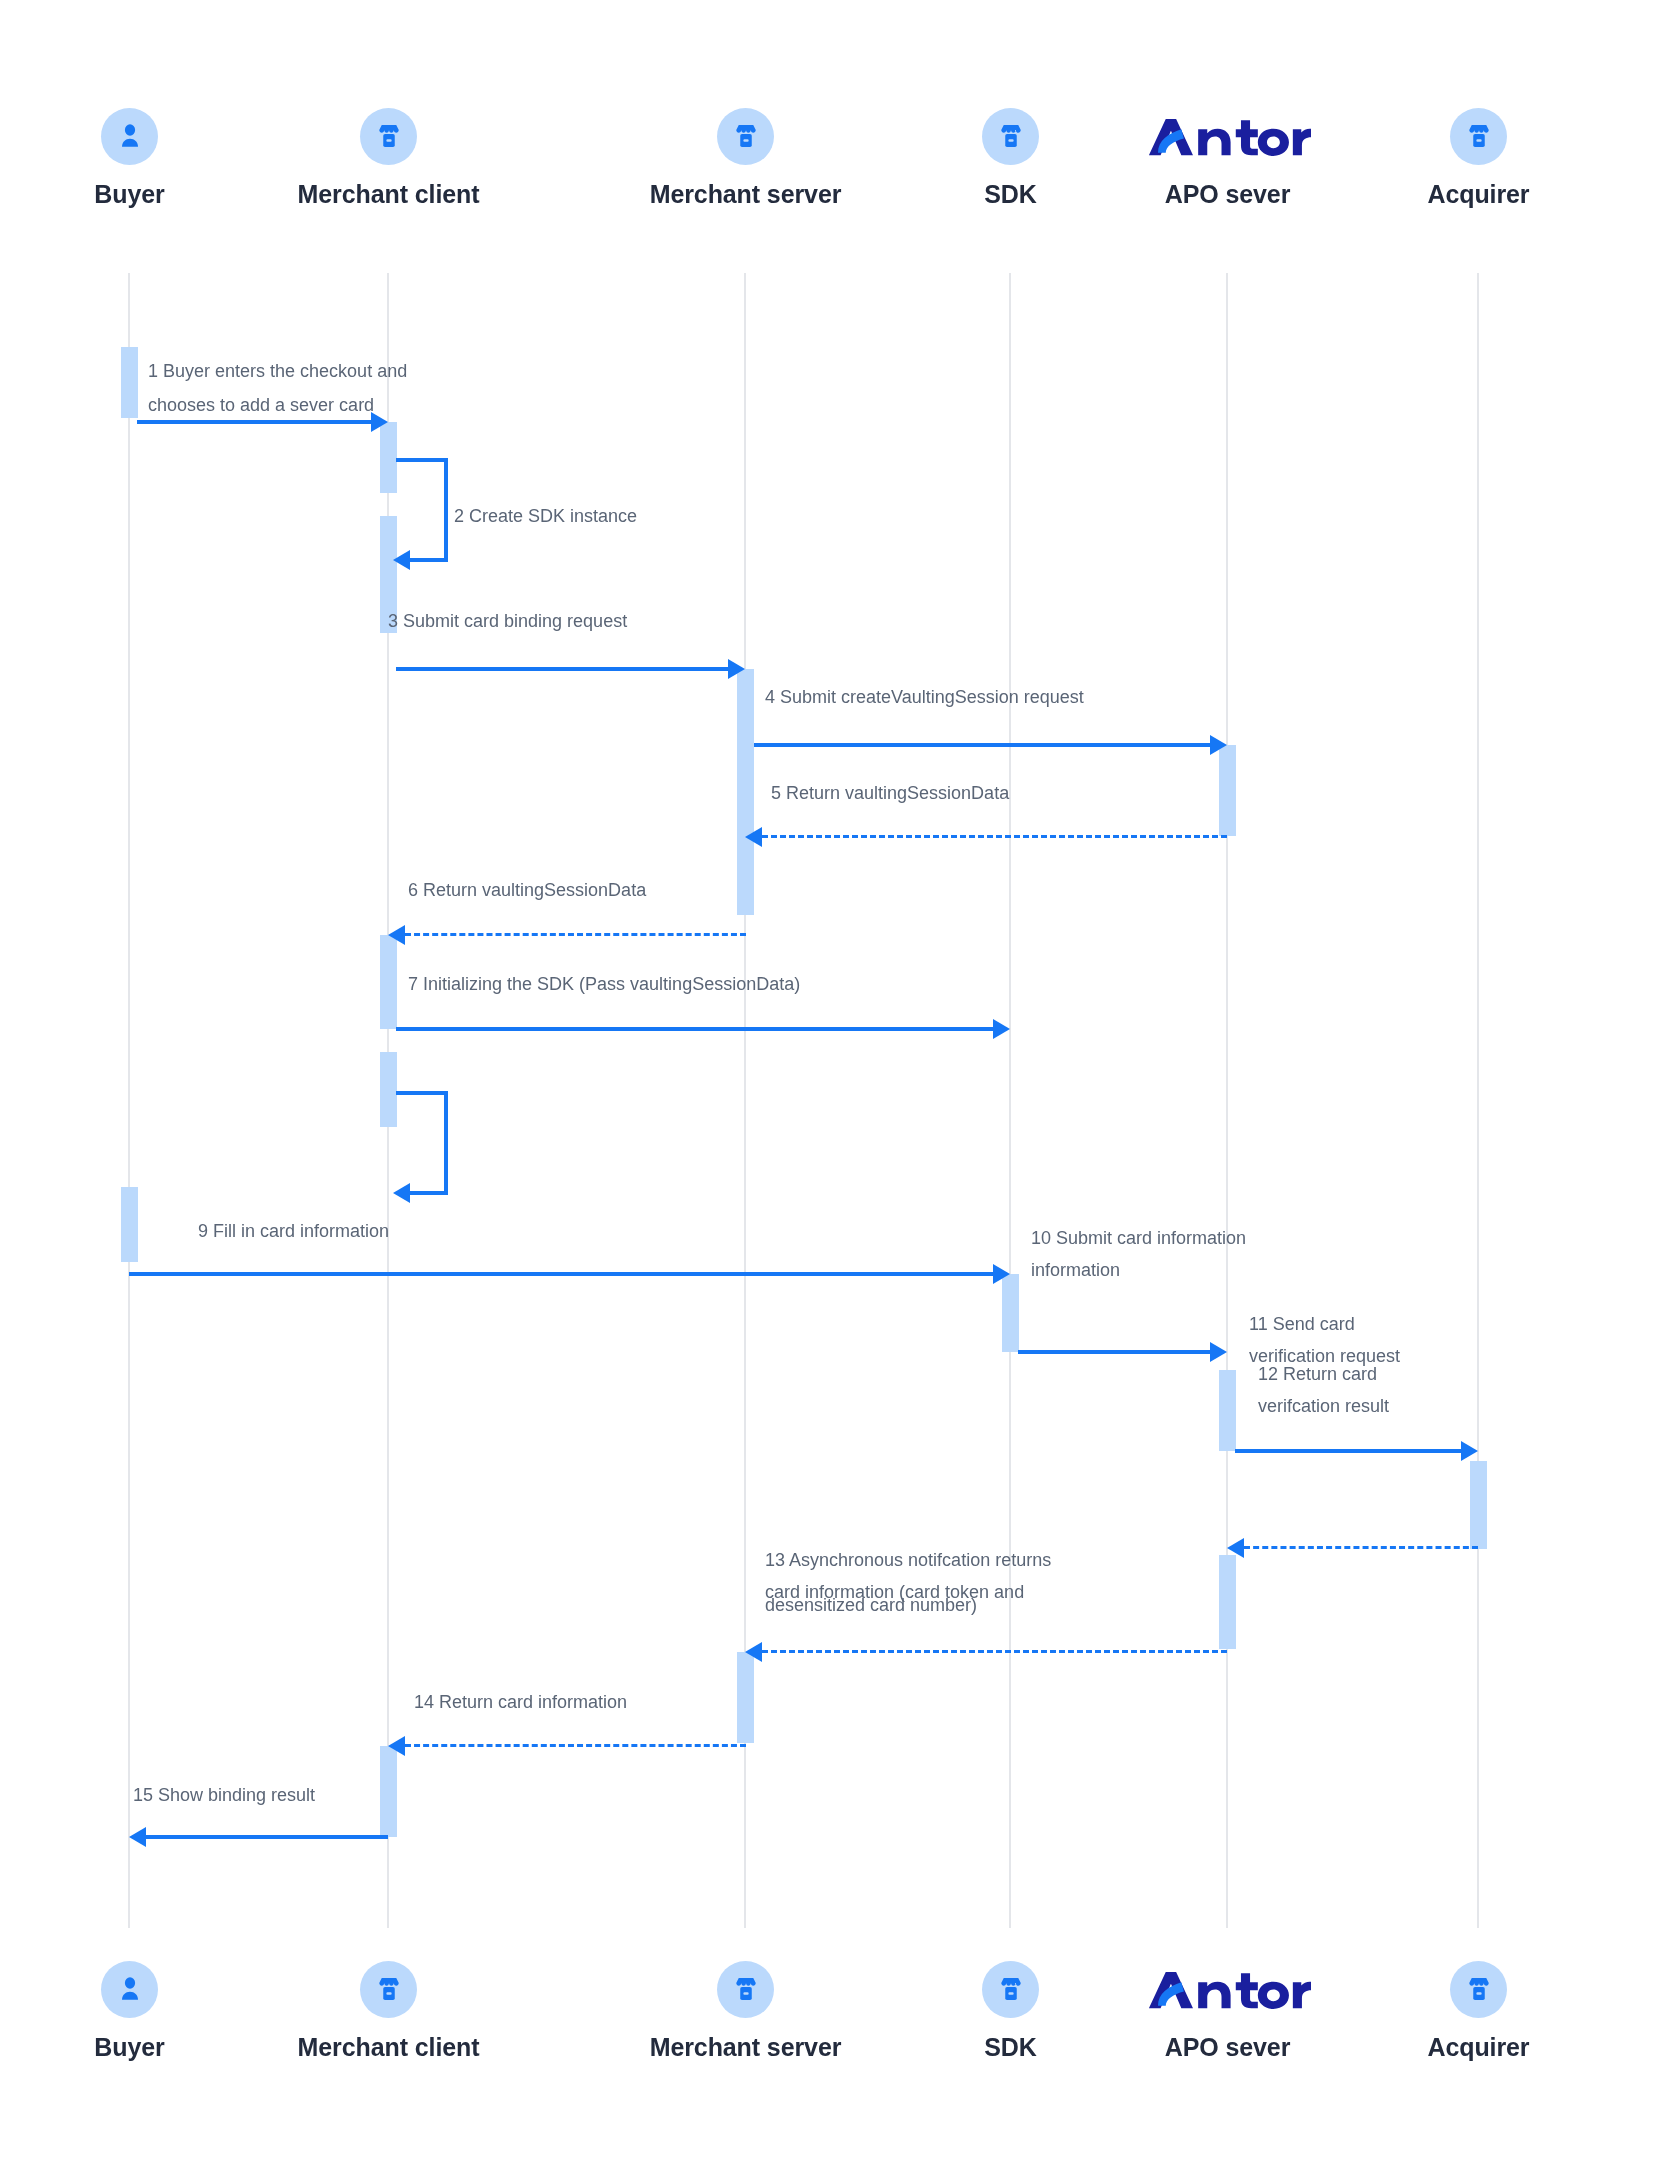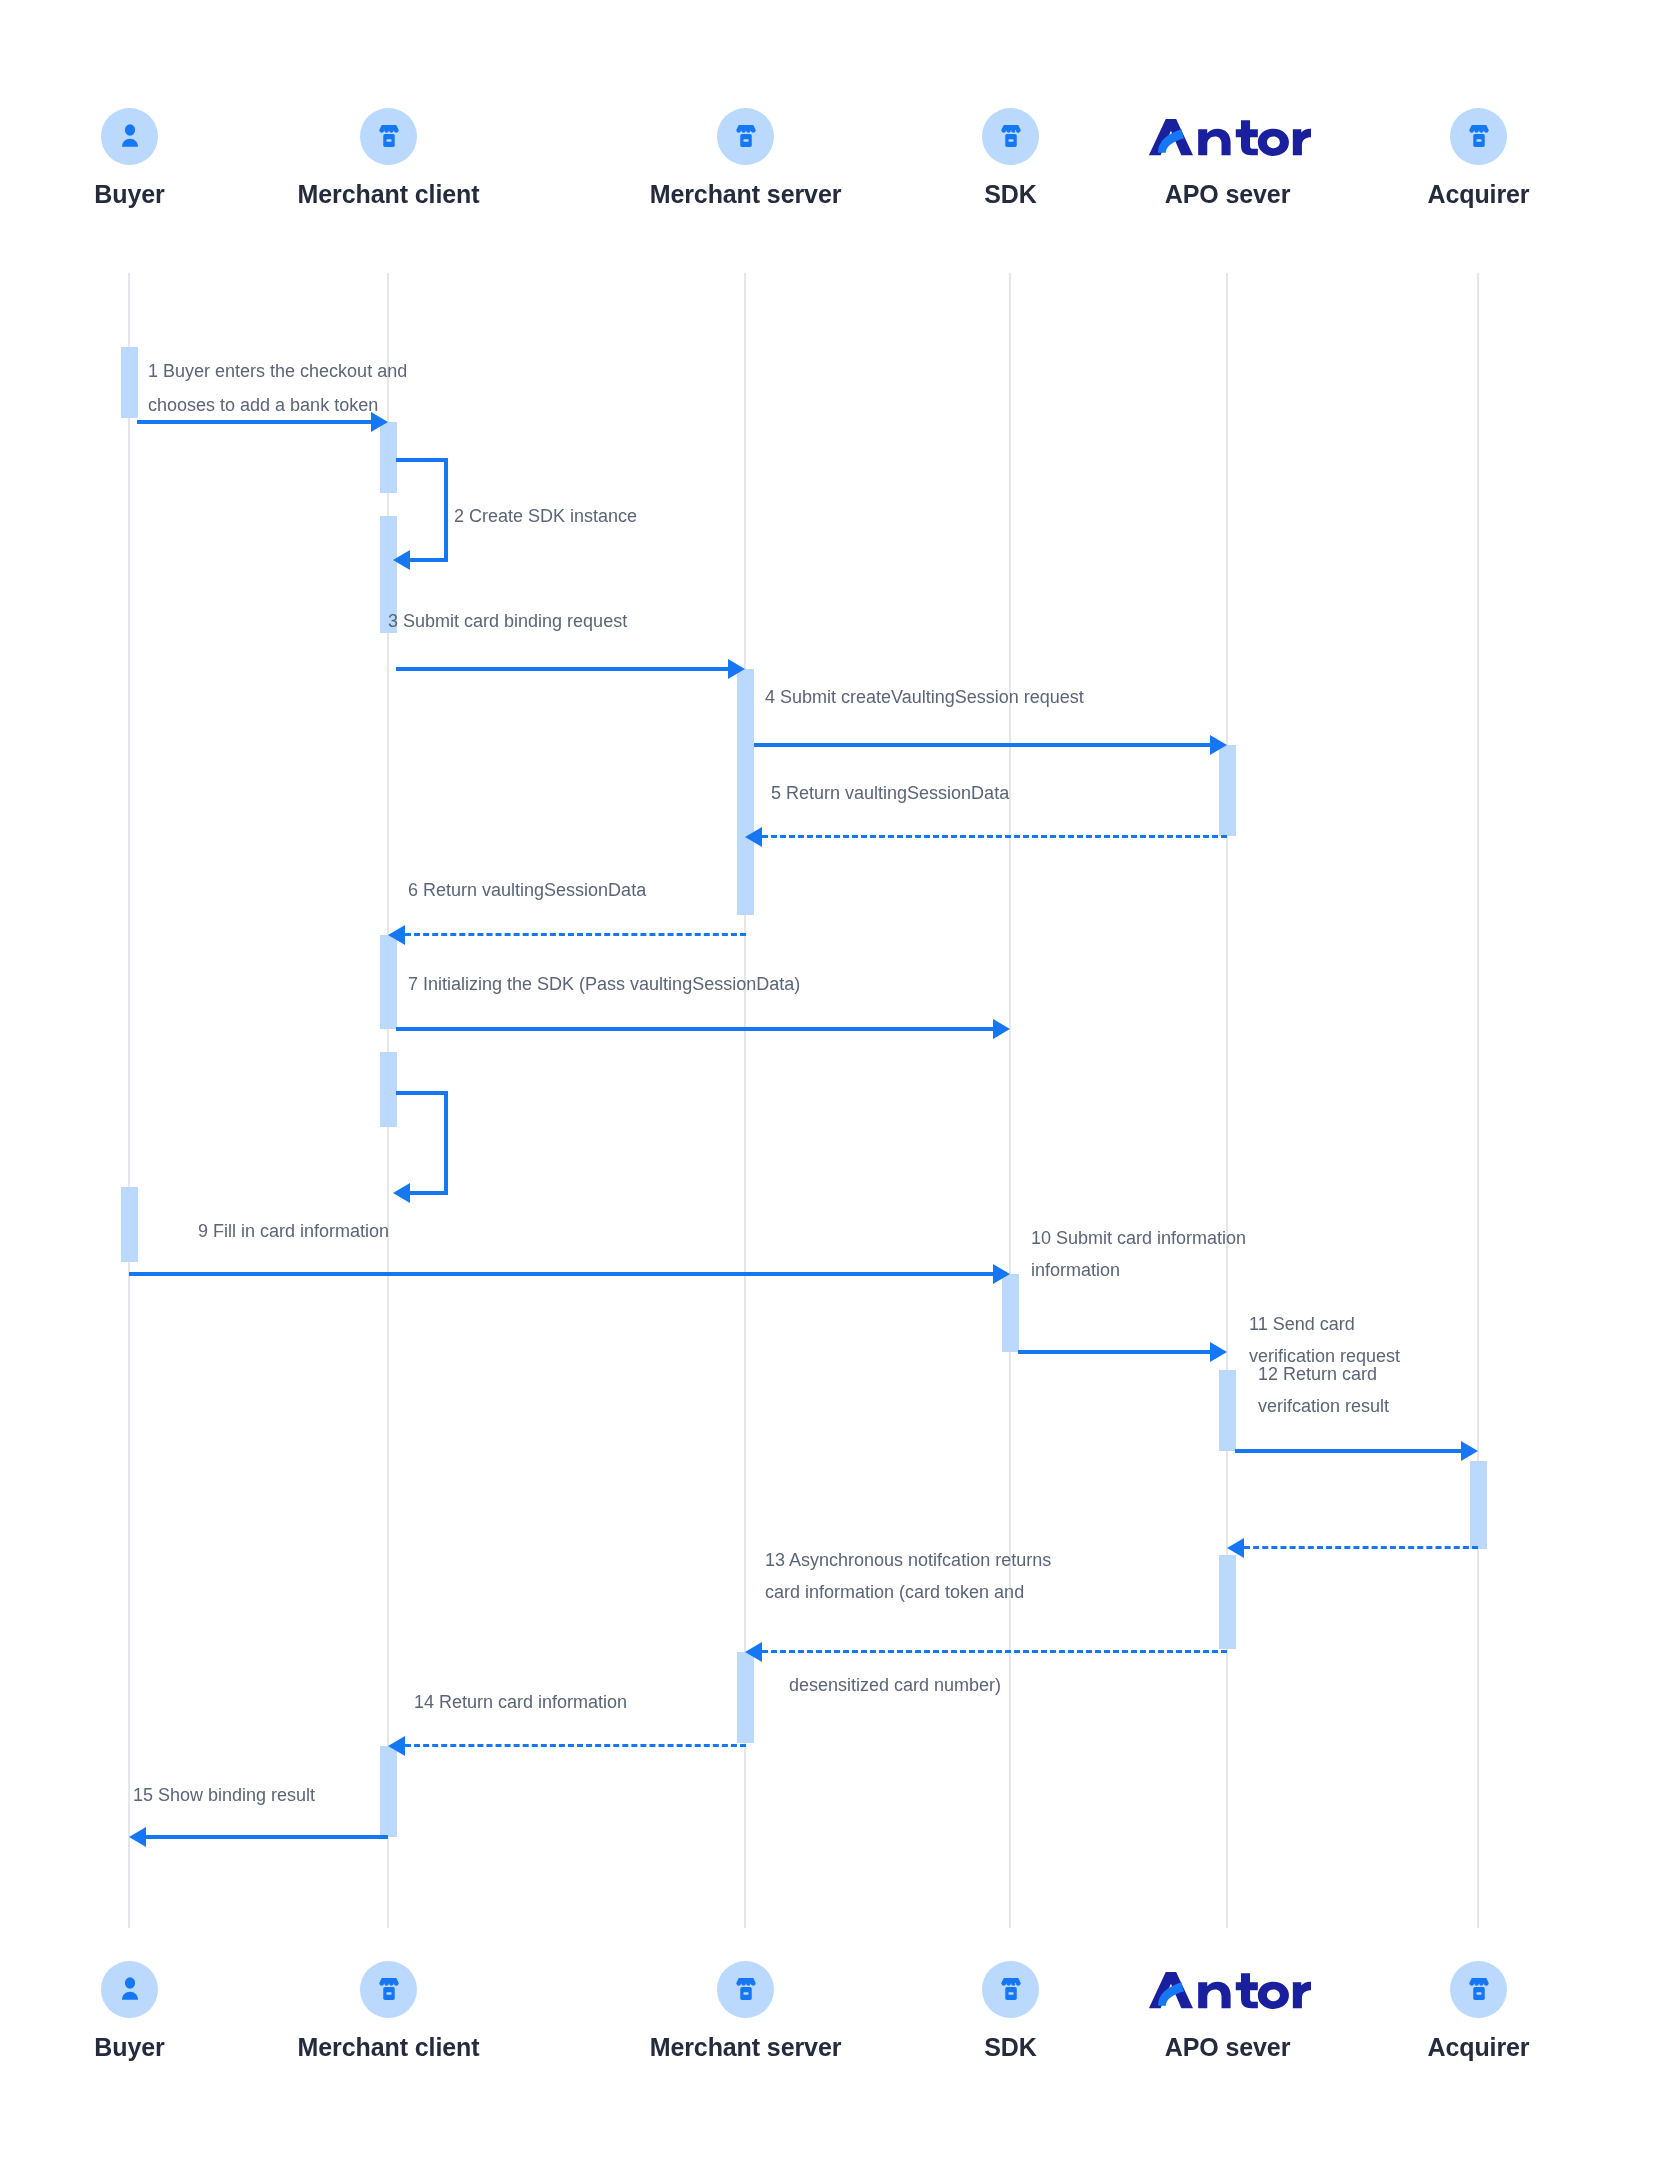--- a/index.html
+++ b/index.html
@@ -247,21 +247,21 @@
 
   <div class="activation" style="left:1010px; top:1274px; height:78px;"></div>
 
   <div class="activation" style="left:1227px; top:745px; height:91px;"></div>
   <div class="activation" style="left:1227px; top:1370px; height:81px;"></div>
   <div class="activation" style="left:1227px; top:1555px; height:94px;"></div>
 
   <div class="activation" style="left:1478px; top:1461px; height:88px;"></div>
 
   <div class="msg-label" style="left:148px; top:354px;">1 Buyer enters the checkout and</div>
-  <div class="msg-label" style="left:148px; top:388px;">chooses to add a bank token</div>
+  <div class="msg-label" style="left:148px; top:388px;">chooses to add a sever card</div>
   <div class="msg" style="left:137px; top:422px; width:251px;">
     <div class="msg-line" style="width:234px;"></div>
     <div class="arrow-head right" style="left:234px;"></div>
   </div>
 
   <div class="selfmsg" style="left:396px; top:458px; width:52px; height:104px;">
     <div class="top-bar" style="top:0;   width:52px;"></div>
     <div class="side-bar" style="left:48px; top:0; height:104px;"></div>
     <div class="bottom-bar" style="top:100px; left:14.3px; width:38px;"></div>
     <div class="arrow-head left" style="left:-2.6px; top:92px;"></div>
@@ -327,21 +327,21 @@
 
   <div class="msg-label" style="left:1258px; top:1357px;">12 Return card</div>
   <div class="msg-label" style="left:1258px; top:1389px;">verifcation result</div>
   <div class="msg" style="left:1227px; top:1548px; width:251px;">
     <div class="msg-line dashed" style="left:17px; width:234px;"></div>
     <div class="arrow-head left" style="left:0px;"></div>
   </div>
 
   <div class="msg-label" style="left:765px; top:1543px;">13 Asynchronous notifcation returns</div>
   <div class="msg-label" style="left:765px; top:1575px;">card information (card token and</div>
-  <div class="msg-label" style="left:765px; top:1668px;margin-left:24px;">desensitized card number)</div>
+  <div class="msg-label" style="left:765px; top:1588px;">desensitized card number)</div>
   <div class="msg" style="left:745px; top:1652px; width:482px;">
     <div class="msg-line dashed" style="left:17px; width:465px;"></div>
     <div class="arrow-head left" style="left:0px;"></div>
   </div>
 
   <div class="msg-label" style="left:414px; top:1685px;">14 Return card information</div>
   <div class="msg" style="left:388px; top:1746px; width:358px;">
     <div class="msg-line dashed" style="left:17px; width:341px;"></div>
     <div class="arrow-head left" style="left:0px;"></div>
   </div>

